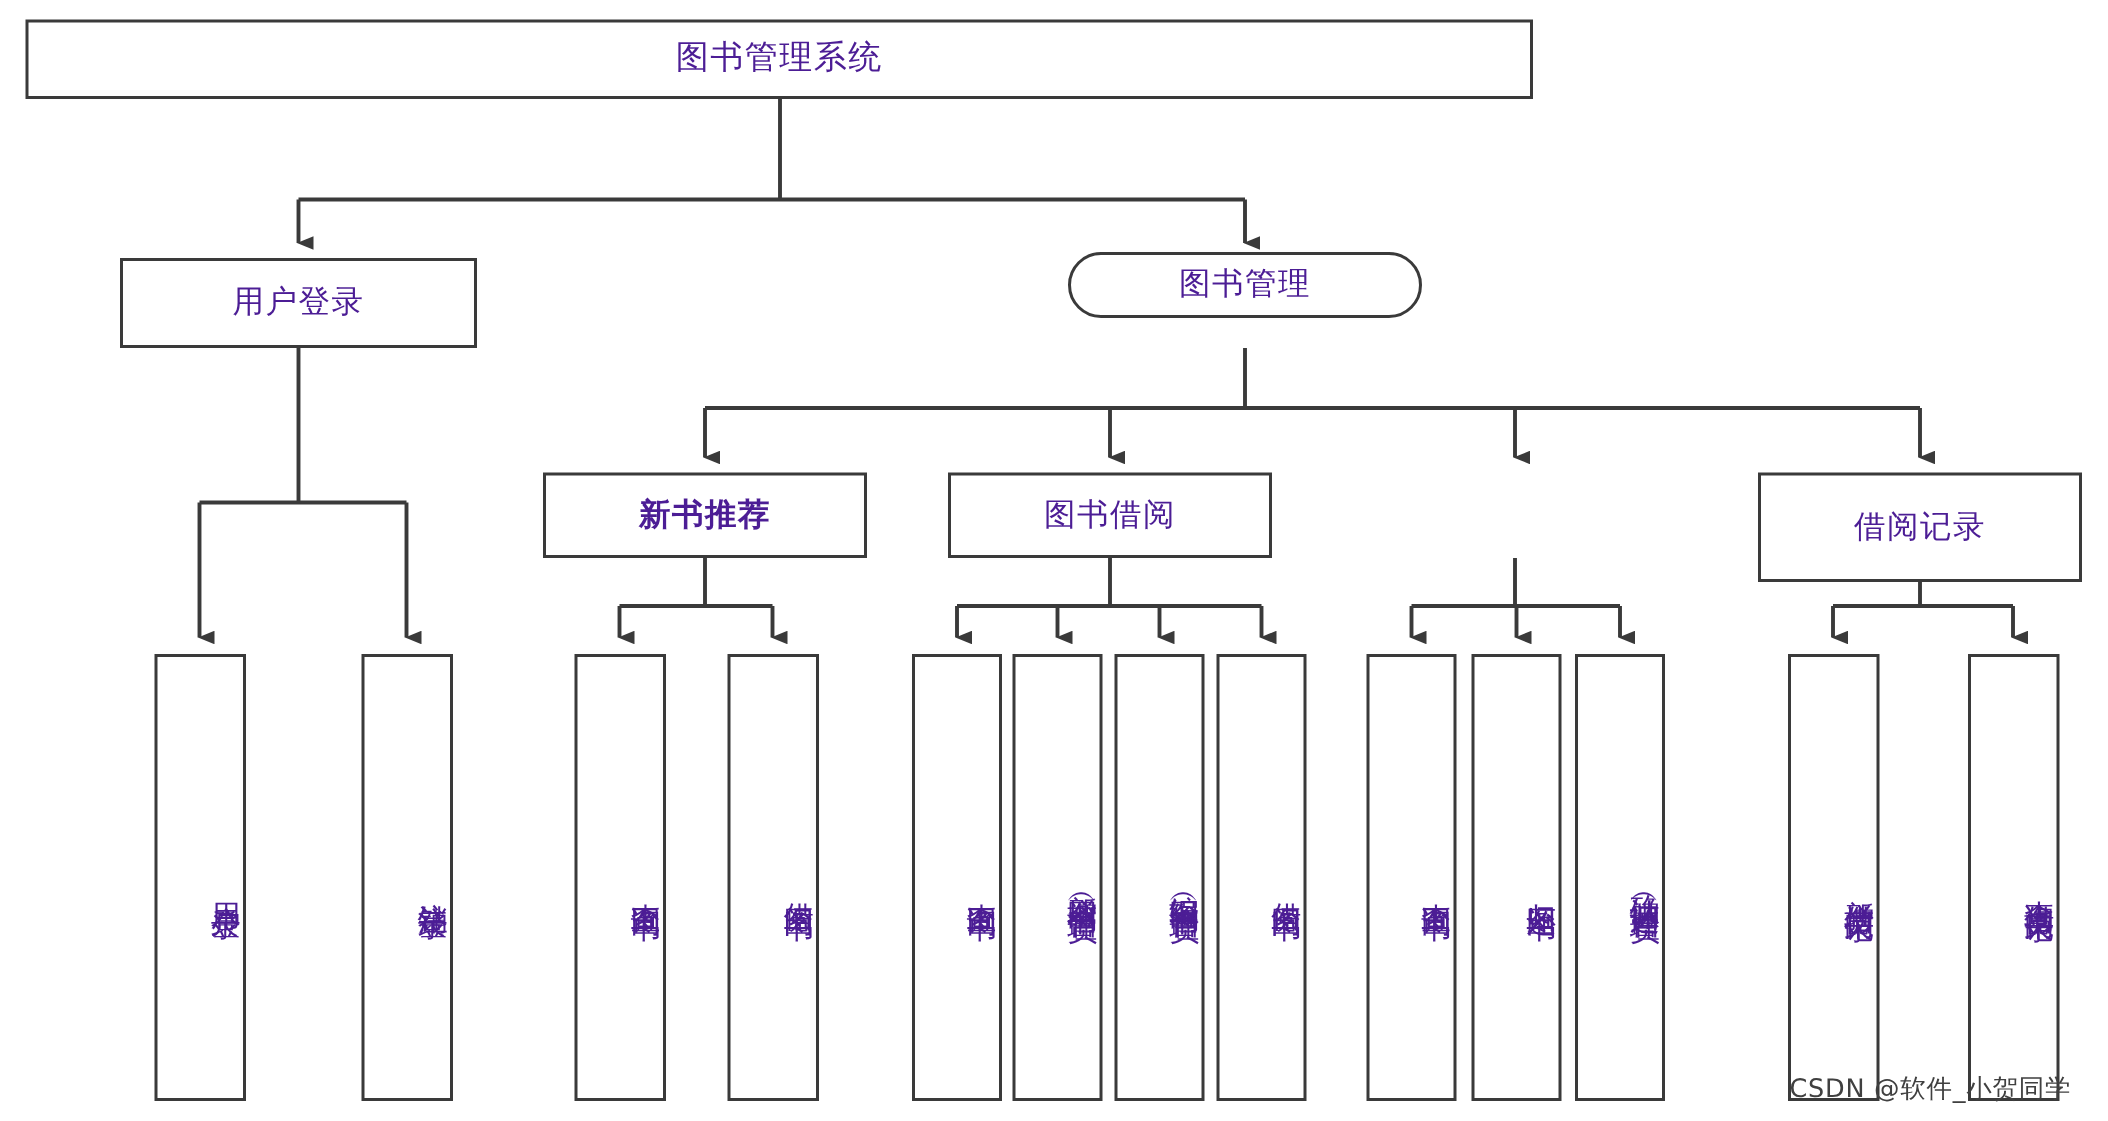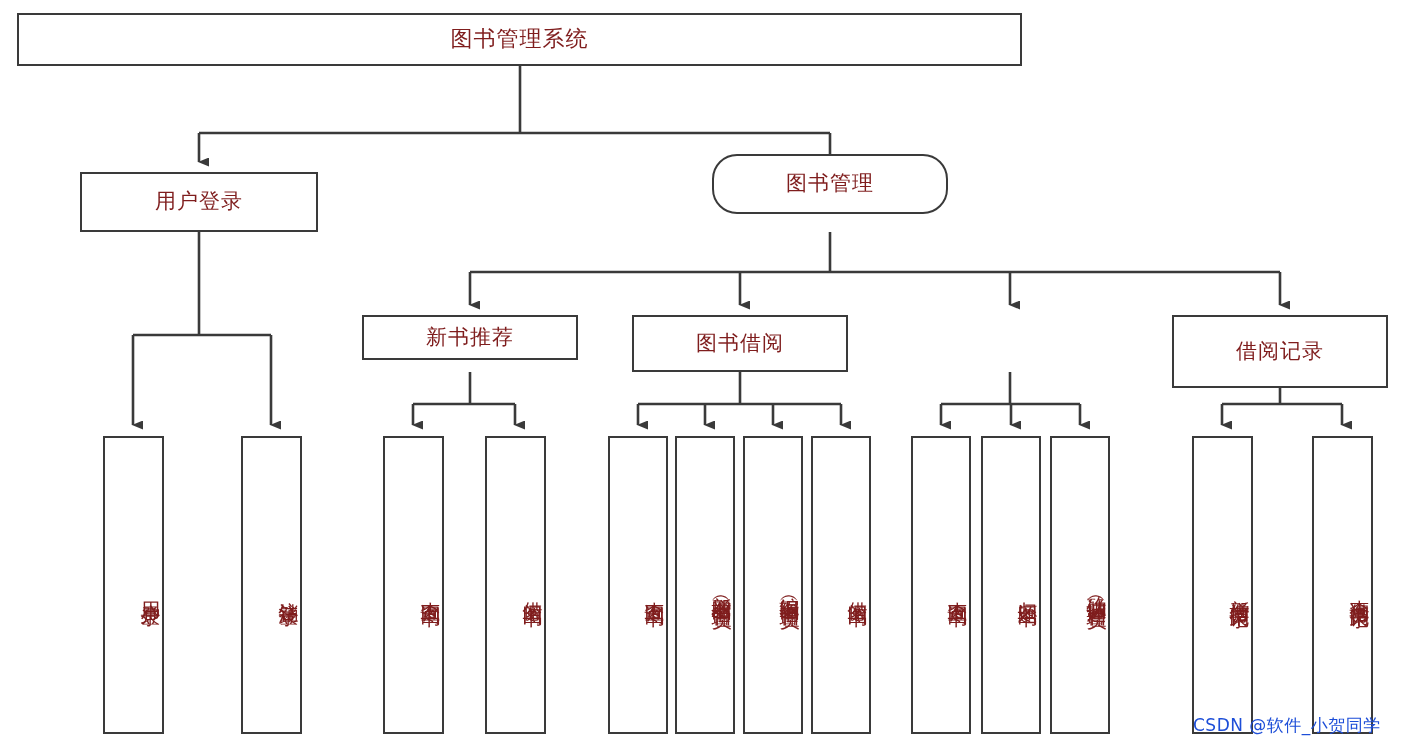--- a/index.html
+++ b/index.html
@@ -8,32 +8,32 @@
     width:1405px;height:747px;
     font-family:"DejaVu Sans","Liberation Sans",sans-serif;
     overflow:hidden;position:relative;
   }
   #diagram-root{position:relative;width:1405px;height:747px;background:#fff;}
   svg.connectors{position:absolute;left:0;top:0;width:1405px;height:747px;}
   .node{
     position:absolute;box-sizing:border-box;
     background:#ffffff;border:2px solid #3a3a3a;
     display:flex;align-items:center;justify-content:center;
-    color:#7f1d1d;
+    color:#4c1d95;
   }
   .node-h{font-size:21px;letter-spacing:1px;line-height:1.2;text-align:center;}
   .node.root{font-size:22px;}
   .node-v{
     writing-mode:vertical-rl;text-orientation:upright;
     align-items:flex-start;justify-content:center;
     font-size:20px;line-height:1.12;letter-spacing:2px;
     padding-top:9px;white-space:nowrap;
   }
   .watermark{
-    position:absolute;color:#1d4ed8;font-size:17px;
+    position:absolute;color:#404040;font-size:17px;
     letter-spacing:.5px;white-space:nowrap;pointer-events:none;
   }
 </style>
 </head>
 <body>
 
 <div id="diagram-root">
 
   <svg class="connectors" viewBox="0 0 1405 747" xmlns="http://www.w3.org/2000/svg">
     <defs>
@@ -81,23 +81,23 @@
       <path d="M1280,372 L1280,404"></path>
       <path d="M1222,404 L1342,404"></path>
       <path d="M1222,404 L1222,425" marker-end="url(#arrow)"></path>
       <path d="M1342,404 L1342,425" marker-end="url(#arrow)"></path>
     </g>
   </svg>
 
   <div class="node node-h root" style="left:17px;top:13px;width:1005px;height:53px;">图书管理系统</div>
 
   <div class="node node-h" style="left:80px;top:172px;width:238px;height:60px;">用户登录</div>
-  <div class="node node-h" style="left:712px;top:154px;width:236px;height:60px;border-radius:25px;">图书管理</div>
+  <div class="node node-h" style="left:712px;top:168px;width:236px;height:44px;border-radius:25px;">图书管理</div>
 
-  <div class="node node-h" style="left:362px;top:315px;width:216px;height:45px;">新书推荐</div>
+  <div class="node node-h" style="left:362px;top:315px;width:216px;height:57px;font-weight:bold;">新书推荐</div>
   <div class="node node-h" style="left:632px;top:315px;width:216px;height:57px;">图书借阅</div>
   <div class="node node-h" style="left:1172px;top:315px;width:216px;height:73px;">借阅记录</div>
 
   <div class="node node-v" style="left:103px;top:436px;width:61px;height:298px;">用户登录</div>
   <div class="node node-v" style="left:241px;top:436px;width:61px;height:298px;">注销登录</div>
 
   <div class="node node-v" style="left:383px;top:436px;width:61px;height:298px;">查询图书</div>
   <div class="node node-v" style="left:485px;top:436px;width:61px;height:298px;">借阅图书</div>
 
   <div class="node node-v" style="left:608px;top:436px;width:60px;height:298px;">查询图书</div>

